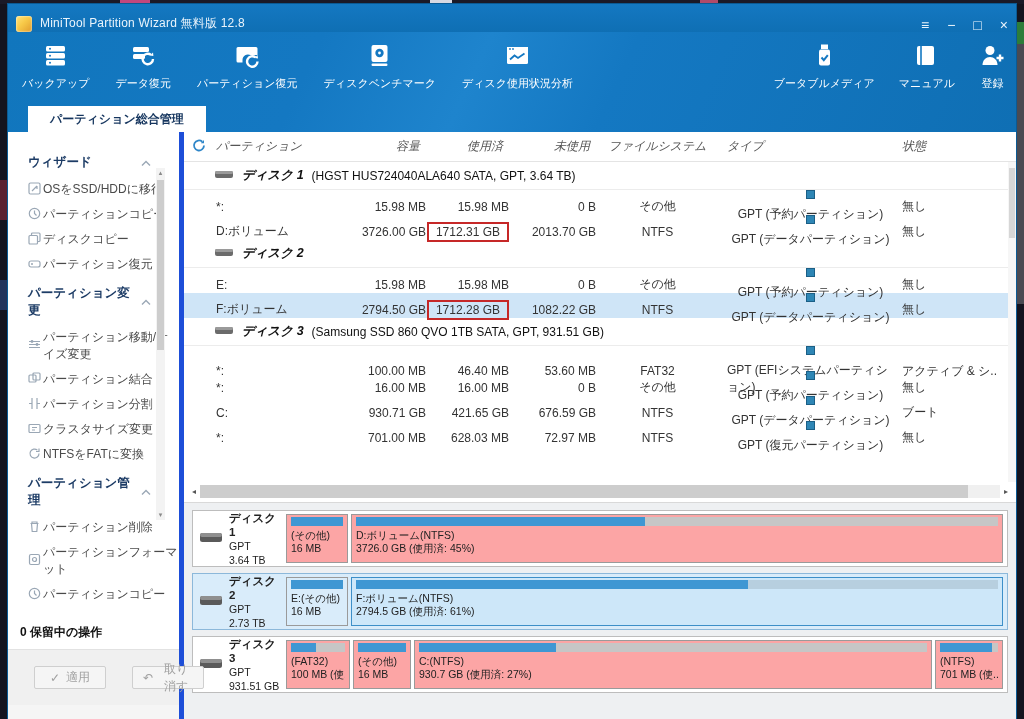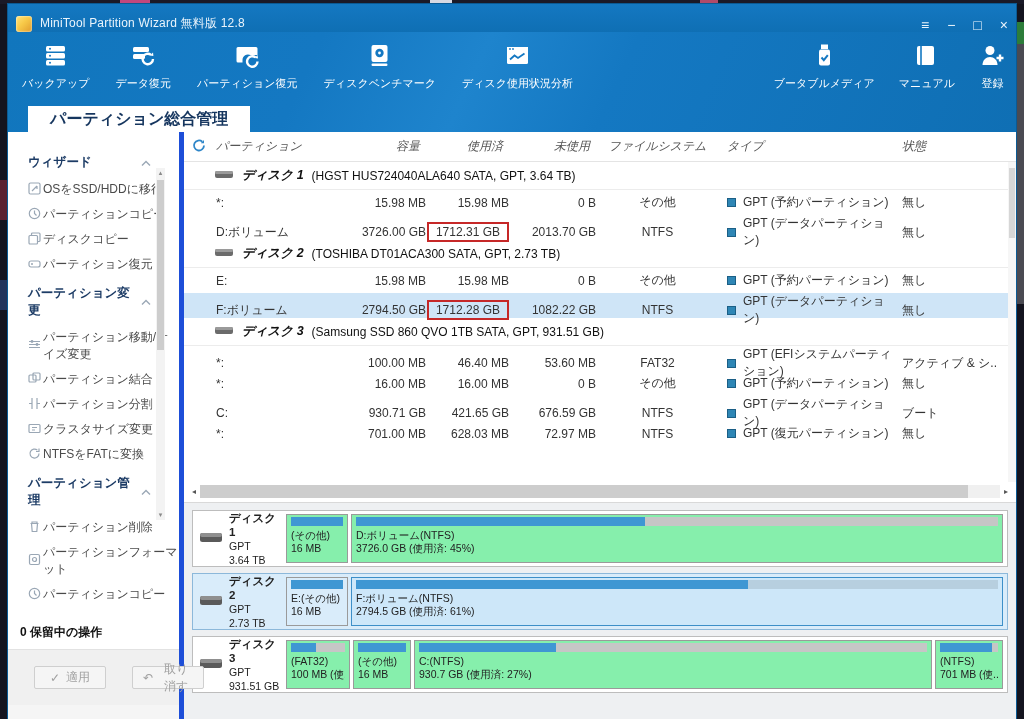--- a/index.html
+++ b/index.html
@@ -29,21 +29,21 @@
     background:linear-gradient(115deg,#1176bd 0%,#1478c2 30%,#1e84cd 46%,#1478c2 60%,#0f6fb4 100%); }
   .tb-group { position:absolute; top:10px; display:flex; align-items:flex-start; }
   .tb-left  { left:14px; gap:26px; }
   .tb-right { right:10px; gap:24px; }
   .tb-item { display:flex; flex-direction:column; align-items:center; gap:7px;
     color:#fff; font-size:11px; white-space:nowrap; cursor:default; }
   .tb-item svg { display:block; }
 
   
   .tab { position:absolute; left:20px; bottom:0; height:26px; padding:0 22px;
-    background:#fff; color:#15355e; font-weight:bold; font-size:16px;
+    background:#fff; color:#15355e; font-weight:bold; font-size:12px;
     display:flex; align-items:center; }
 
   
   .main { flex:1; display:flex; min-height:0; background:#fff; }
 
   
   .sidebar { position:relative; width:176px; flex:0 0 auto; border-right:5px solid #1d4ed8;
     display:flex; flex-direction:column; background:#fff; }
   .side-list { flex:1; padding:14px 0 0 20px; overflow:hidden; }
   .side-section-title { display:flex; align-items:center; font-size:12.5px; font-weight:bold;
@@ -79,42 +79,42 @@
   .c.num  { text-align:right; }
   .c.fs   { text-align:center; }
   .refresh { position:absolute; left:8px; top:50%; transform:translateY(-50%); }
 
   .group-row { height:28px; display:flex; align-items:center; gap:8px; padding-left:30px;
     border-bottom:1px solid #ececec; font-size:12px; color:#111; }
   .group-row b { font-size:12.5px; font-style:italic; }
   .trow { height:25px; font-size:12px; color:#333; }
   .trow.selected { background:#cfe5f7; }
   .redbox { display:inline-block; border:2px solid #c62828; padding:1px 7px; }
-  .typecell { display:flex; align-items:center; gap:7px; padding-left:8px; }
+  .typecell { display:flex; align-items:center; gap:7px; padding-left:8px;flex-direction:column; }
   .sq { width:9px; height:9px; background:#2e86b5; border:1px solid #1b5f86; flex:0 0 auto; }
   .c.status { padding-left:8px; white-space:nowrap; overflow:hidden; }
 
   .hscroll { position:absolute; left:4px; right:4px; bottom:4px; height:13px;
     display:flex; align-items:center; }
   .hscroll .harr { width:12px; color:#555; font-size:8px; text-align:center; }
   .hscroll .track { flex:1; height:13px; background:#f0f0f0; position:relative; }
   .hscroll .hthumb { position:absolute; left:0; top:0; height:13px; width:96%;
     background:#cdcdcd; }
   .vscroll { position:absolute; right:0; top:30px; bottom:20px; width:8px; background:#f6f6f6; }
   .vscroll .vthumb { position:absolute; top:6px; left:1px; width:6px; height:70px; background:#d6d6d6; }
 
   
   .diskmap { flex:1; background:#eef0f2; border-top:1px solid #d9d9d9; padding:7px 8px 0 8px; }
   .disk-card { height:57px; background:#fff; border:1px solid #bdbdbd; margin-bottom:6px;
     display:flex; align-items:stretch; padding:3px 4px; gap:3px; }
   .disk-card.selected { background:#d9ecfa; border-color:#8cb8da; }
   .disk-label { flex:0 0 86px; display:flex; align-items:center; gap:6px; padding-left:2px; }
   .disk-label .txt { font-size:10.5px; color:#222; line-height:14px; }
   .disk-label .txt b { font-size:11.5px; }
-  .pblock { border:1px solid #9a9a9a; background:#86efac; padding:2px 4px;
+  .pblock { border:1px solid #9a9a9a; background:#fca5a5; padding:2px 4px;
     display:flex; flex-direction:column; overflow:hidden; white-space:nowrap; }
   .disk-card.selected .pblock { background:#d9ecfa; }
   .pblock.selected { border:1px solid #3d8fc8; background:#cde7f9 !important; }
   .pblock .bar { height:9px; background:#c6c6c6; margin-bottom:3px; flex:0 0 auto; }
   .pblock.selected .bar { background:#b7cfdf; }
   .pblock .fill { height:9px; background:#3f97d3; }
   .pblock .l1, .pblock .l2 { font-size:10.5px; color:#222; line-height:13px; overflow:hidden; }
   .grow { flex:1 1 auto; }
 </style>
 </head>
@@ -421,21 +421,20 @@
             </div>
           <div class="c status">無し</div>
         </div>
 
         <div class="group-row">
           <span><svg width="20" height="11" viewBox="0 0 20 11">
                 <rect x="1" y="2" width="18" height="7" rx="2" fill="#6b6b6b"></rect>
                 <rect x="1" y="2" width="18" height="3" rx="1.5" fill="#9a9a9a"></rect>
               </svg></span>
           <b>ディスク 2</b>
-          <span>(TOSHIBA DT01ACA300 SATA, GPT, 2.73 TB)</span>
         </div>
         <div class="grid trow">
           <div class="c name">E:</div>
           <div class="c num">15.98 MB</div>
           <div class="c num">15.98 MB</div>
           <div class="c num">0 B</div>
           <div class="c fs">その他</div>
           <div class="c typecell">
               <span class="sq"></span>
               <span>GPT (予約パーティション)</span>

